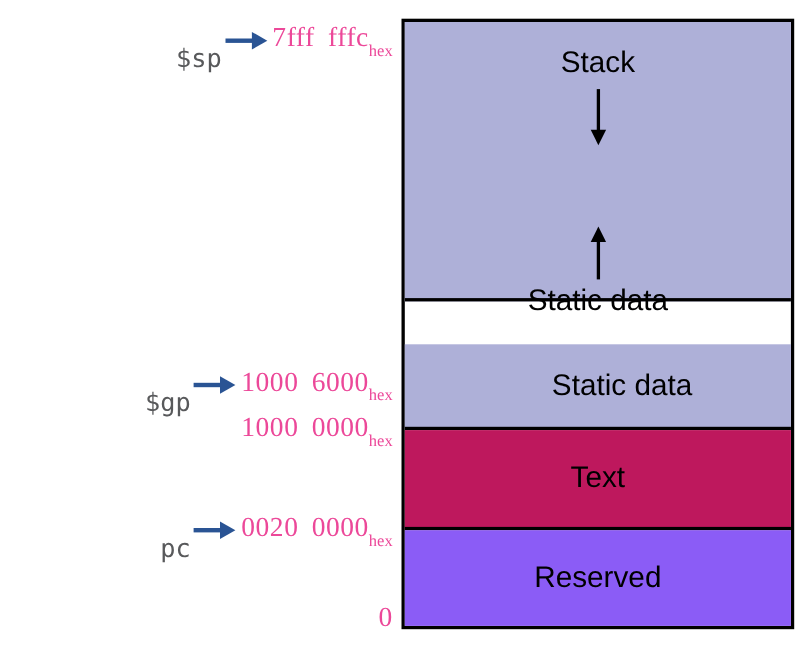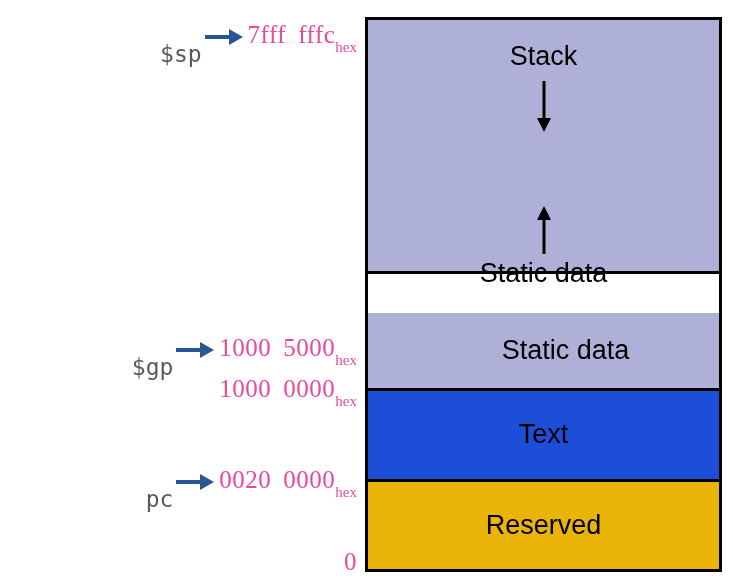--- a/index.html
+++ b/index.html
@@ -114,27 +114,27 @@
   #seg-static {
     top: 293px;
     height: 78px;
     background: #aeb0d8;
     border-bottom: 3px solid #000000;
     padding-left: 44px;
   }
   #seg-text {
     top: 371px;
     height: 91px;
-    background: #1d4ed8;
+    background: #be185d;
     border-bottom: 3px solid #000000;
   }
   #seg-reserved {
     top: 462px;
     height: 87px;
-    background: #eab308;
+    background: #8b5cf6;
   }
 
   
   .vert-arrow {
     position: absolute;
     left: 50%;
     transform: translateX(-50%);
     width: 18px;
   }
   .vert-arrow .vshaft {
@@ -177,21 +177,21 @@
     </span>
     <span class="addr-value"><span>7fff</span><span class="spacer-gap"></span><span>fffc</span><span class="sub">hex</span></span>
   </div>
 
   <div class="addr-row" style="top:350px;">
     <span class="reg-label">$gp</span>
     <span class="ptr-arrow">
       <span class="shaft"></span>
         <span class="head"></span>
     </span>
-    <span class="addr-value"><span>1000</span><span class="spacer-gap"></span><span>5000</span><span class="sub">hex</span></span>
+    <span class="addr-value"><span>1000</span><span class="spacer-gap"></span><span>6000</span><span class="sub">hex</span></span>
   </div>
 
   <div class="addr-row" style="top:391px;">
     <span class="addr-value"><span>1000</span><span class="spacer-gap"></span><span>0000</span><span class="sub">hex</span></span>
   </div>
 
   <div class="addr-row" style="top:482px;">
     <span class="reg-label">pc</span>
     <span class="ptr-arrow">
       <span class="shaft"></span>

